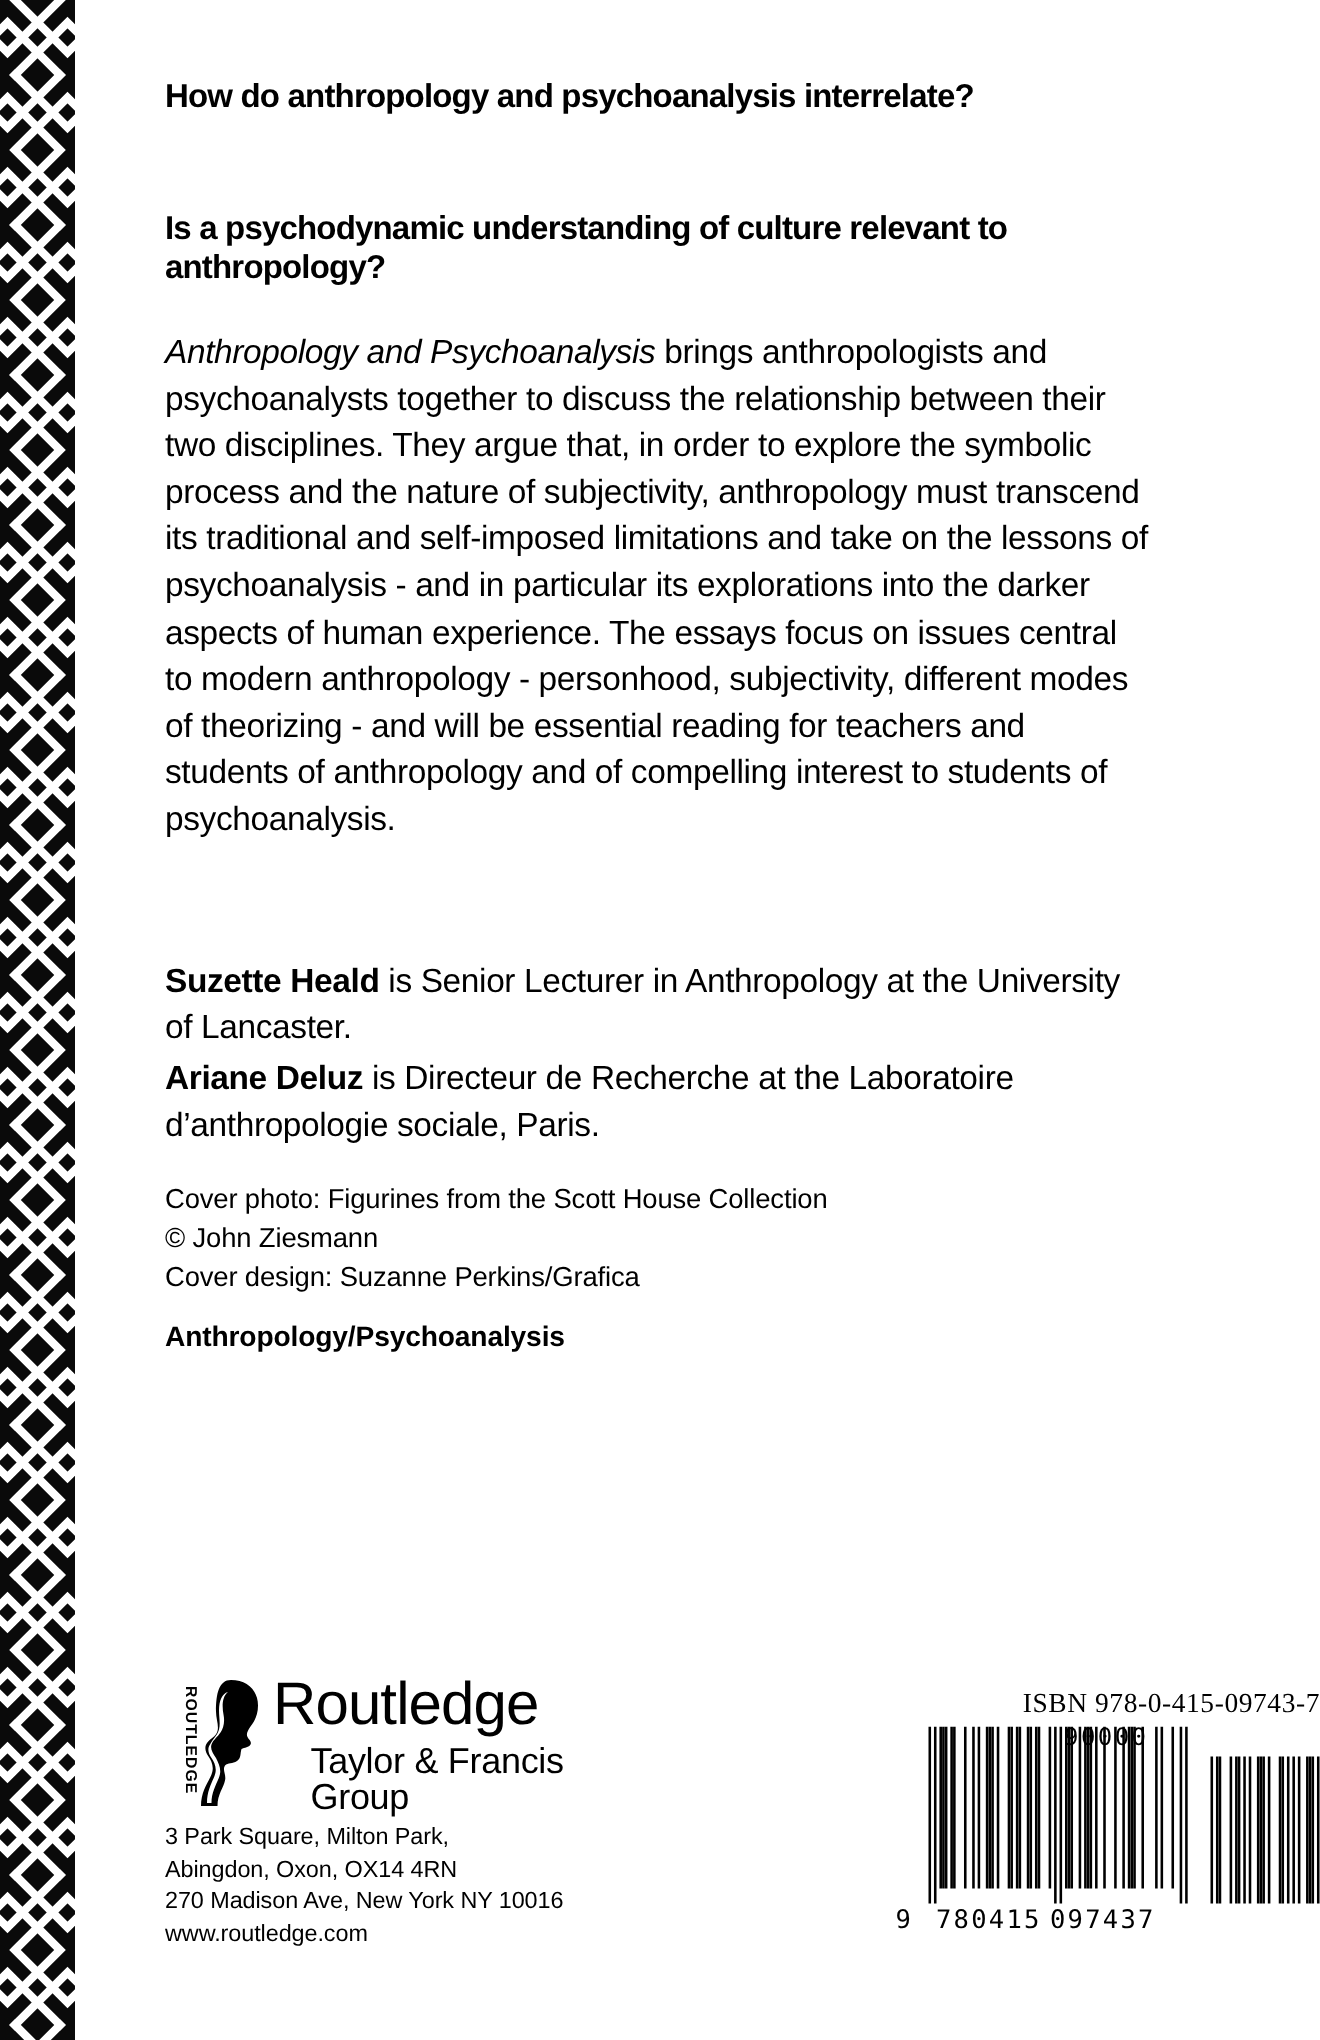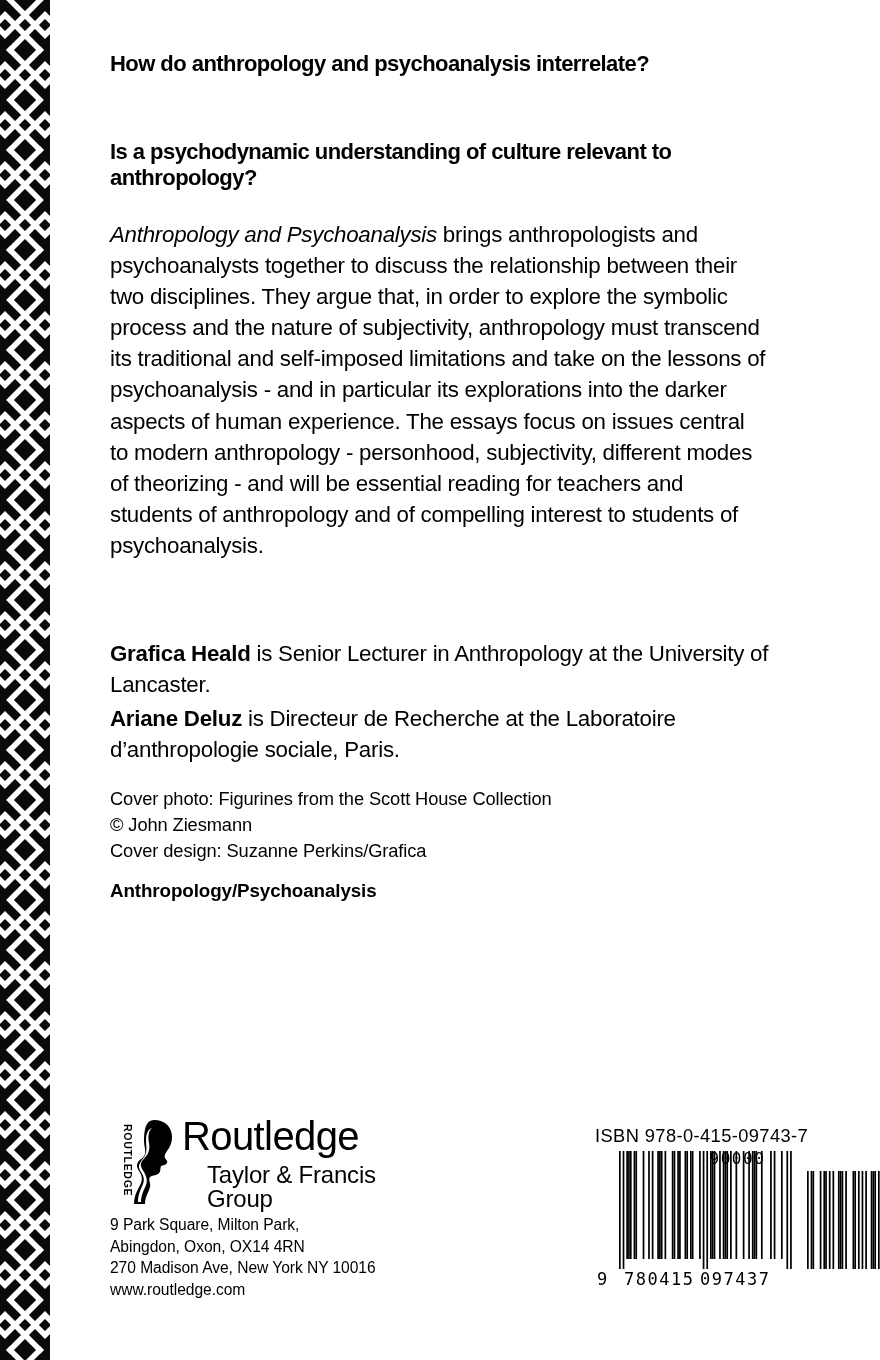--- a/index.html
+++ b/index.html
@@ -144,24 +144,24 @@
 
   
   #barcode-block {
     position: absolute;
     left: 485px;
     top: 1125px;
     width: 285px;
     height: 165px;
   }
   #isbn-text {
-    font-family: Liberation Sans, sans-serif;
+    font-family: Liberation Serif, serif;
     font-size: 18.3px;
     letter-spacing: 0.4px;
-    text-align: left;
+    text-align: right;
     width: 100%;
     white-space: nowrap;
   }
   #addon-text {
     font-family: "DejaVu Sans Mono", "Liberation Mono", monospace;
     font-size: 16px;
     letter-spacing: 1.6px;
     text-align: center;
     width: 100%;
     margin-top: 2px;
@@ -202,21 +202,21 @@
 
 <div id="content">
 
   <h1 class="headline" id="headline-1">How do anthropology and psychoanalysis interrelate?</h1>
 
   <h1 class="headline" id="headline-2">Is a psychodynamic understanding of culture relevant to anthropology?</h1>
 
   <p id="blurb"><em class="title-italic">Anthropology and Psychoanalysis</em><span> brings anthropologists and psychoanalysts together to discuss the relationship between their two disciplines. They argue that, in order to explore the symbolic process and the nature of subjectivity, anthropology must transcend its traditional and self-imposed limitations and take on the lessons of psychoanalysis - and in particular its explorations into the darker aspects of human experience. The essays focus on issues central to modern anthropology - personhood, subjectivity, different modes of theorizing - and will be essential reading for teachers and students of anthropology and of compelling interest to students of psychoanalysis.</span></p>
 
   <div id="bios">
-    <div id="bio-1"><span class="name">Grafica Heald</span><span> is Senior Lecturer in Anthropology at the University of Lancaster.</span></div>
+    <div id="bio-1"><span class="name">Suzette Heald</span><span> is Senior Lecturer in Anthropology at the University of Lancaster.</span></div>
     <div id="bio-2"><span class="name">Ariane Deluz</span><span> is Directeur de Recherche at the Laboratoire d’anthropologie sociale, Paris.</span></div>
   </div>
 
   <div id="category">Anthropology/Psychoanalysis</div>
 
   <div id="credits">
     <div>Cover photo: Figurines from the Scott House Collection</div>
     <div>© John Ziesmann</div>
     <div>Cover design: Suzanne Perkins/Grafica</div>
   </div>
@@ -263,21 +263,21 @@
         C 36 16 38 11 42 10
         Z"></path>
     </svg>
     <div id="logo-wordmark">
       <div id="logo-routledge">Routledge</div>
       <div id="logo-tagline">Taylor &amp; Francis Group</div>
     </div>
   </div>
 
   <div id="address">
-    <div>9 Park Square, Milton Park,</div>
+    <div>3 Park Square, Milton Park,</div>
     <div>Abingdon, Oxon, OX14 4RN</div>
     <div>270 Madison Ave, New York NY 10016</div>
     <div>www.routledge.com</div>
   </div>
 
   <div id="barcode-block">
     <div id="isbn-text">ISBN 978-0-415-09743-7</div>
     <div id="addon-text">90000</div>
     <svg id="barcode-graphic" viewBox="0 0 285 138">
       <g id="ean-bars" fill="#000000">

